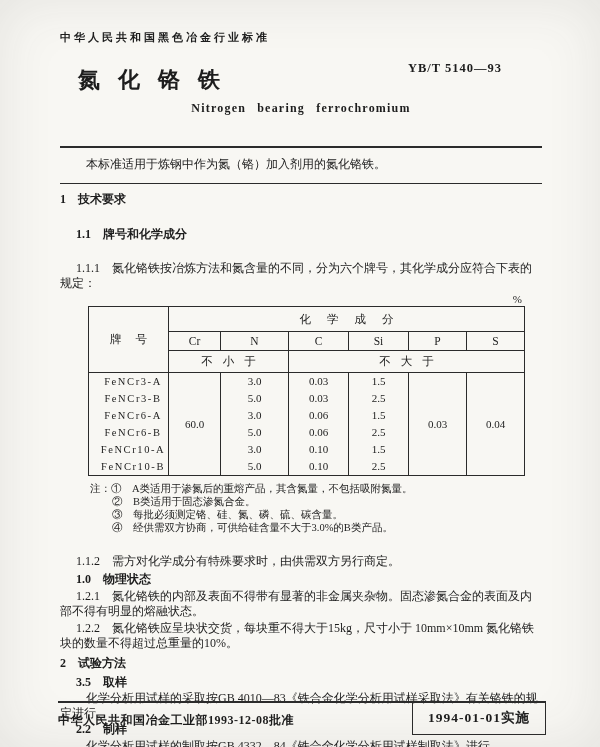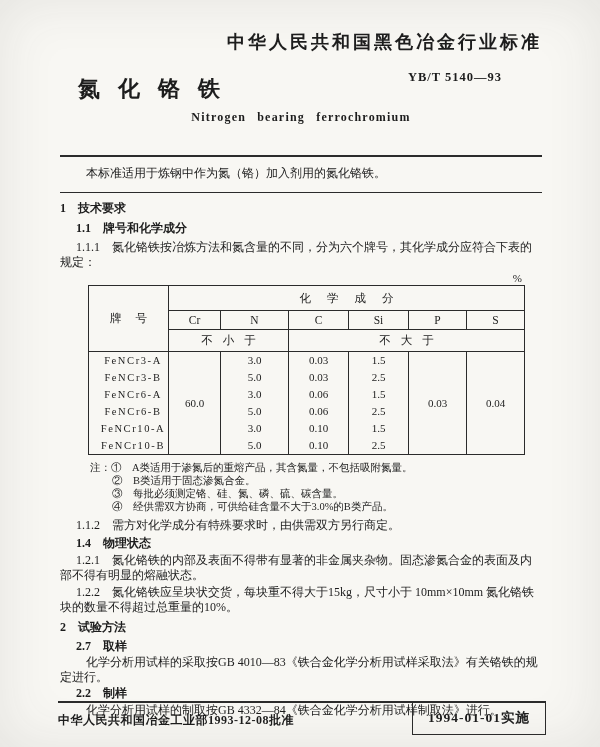--- a/index.html
+++ b/index.html
@@ -14,22 +14,22 @@
     margin: 0 auto;
     background: #f8f7f3;
     color: #1d1d1d;
     font-family: "Liberation Serif", "DejaVu Serif", serif;
     padding: 24px 58px 0 60px;
     box-shadow: inset 0 0 55px rgba(60,60,55,0.10);
     overflow: hidden;
   }
 
   .doc-header {
-    text-align: right;
-    font-size: 18px;
+    text-align: left;
+    font-size: 11px;
     font-weight: bold;
     letter-spacing: 3px;
     margin-top: 6px;
   }
 
   .title-row { position: relative; margin-top: 20px; height: 30px; }
   .doc-title {
     text-align: left;
     font-size: 22px;
     font-weight: bold;
@@ -63,21 +63,21 @@
   }
   .scope-text { font-size: 12px; text-indent: 26px; line-height: 15px; }
 
   .h-bold { font-weight: bold; }
   .t { font-size: 12px; line-height: 14.5px; }
   .ind1 { text-indent: 16px; }
   .ind2 { text-indent: 26px; }
 
   .mt8 { margin-top: 8px; }
   .mt6 { margin-top: 6px; }
-  .mt5 { margin-top: 5px; }
+  .mt5 { margin-top: 20px; }
   .mt4 { margin-top: 4px; }
   .mt3 { margin-top: 3px; }
   .mt2 { margin-top: 2px; }
 
   .table-wrap { margin-left: 28px; width: 436px; }
   .unit { text-align: right; font-size: 11px; padding-right: 2px; margin-top: 3px; line-height: 12px; }
 
   .comp-table {
     border-collapse: collapse;
     width: 436px;
@@ -231,26 +231,26 @@
   </div>
 
   <div class="notes">
     <div><span>注：</span><span>①　A类适用于渗氮后的重熔产品，其含氮量，不包括吸附氮量。</span></div>
     <div class="note-rest">②　B类适用于固态渗氮合金。</div>
     <div class="note-rest">③　每批必须测定铬、硅、氮、磷、硫、碳含量。</div>
     <div class="note-rest">④　经供需双方协商，可供给硅含量不大于3.0%的B类产品。</div>
   </div>
 
   <div class="t ind1 mt5">1.1.2　需方对化学成分有特殊要求时，由供需双方另行商定。</div>
-  <div class="t h-bold ind1 mt3">1.4　物理状态</div>
+  <div class="t h-bold ind1 mt3">1.0　物理状态</div>
   <div class="t ind1 mt3">1.2.1　氮化铬铁的内部及表面不得带有显著的非金属夹杂物。固态渗氮合金的表面及内部不得有明显的熔融状态。</div>
   <div class="t ind1 mt3">1.2.2　氮化铬铁应呈块状交货，每块重不得大于15kg，尺寸小于 10mm×10mm 氮化铬铁块的数量不得超过总重量的10%。</div>
 
   <div class="t h-bold mt6">2　试验方法</div>
-  <div class="t h-bold ind1 mt4">2.7　取样</div>
+  <div class="t h-bold ind1 mt4">3.5　取样</div>
   <div class="t ind2 mt2">化学分析用试样的采取按GB 4010—83《铁合金化学分析用试样采取法》有关铬铁的规定进行。</div>
   <div class="t h-bold ind1 mt2">2.2　制样</div>
   <div class="t ind2 mt2">化学分析用试样的制取按GB 4332—84《铁合金化学分析用试样制取法》进行。</div>
 
   <div class="footer">
     <div class="footer-left">中华人民共和国冶金工业部1993-12-08批准</div>
     <div class="footer-right-box">
       <span>1994-01-01实施</span>
     </div>
   </div>

